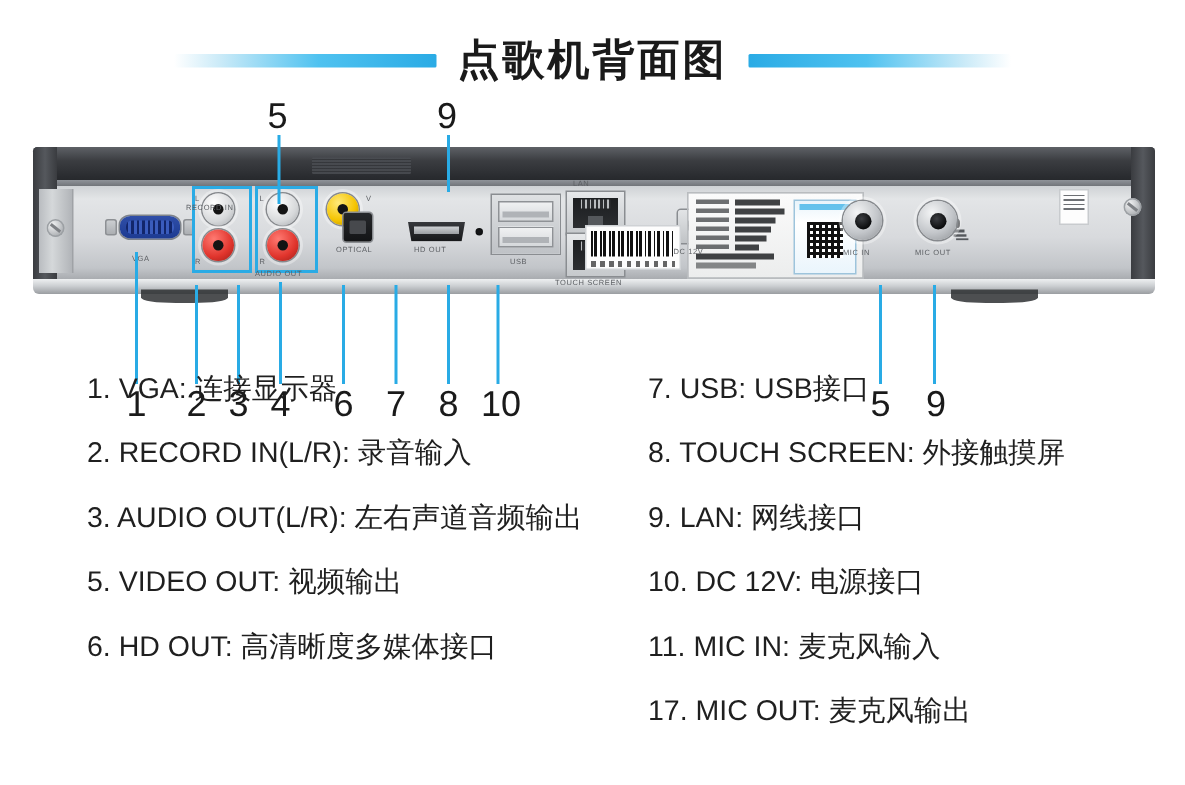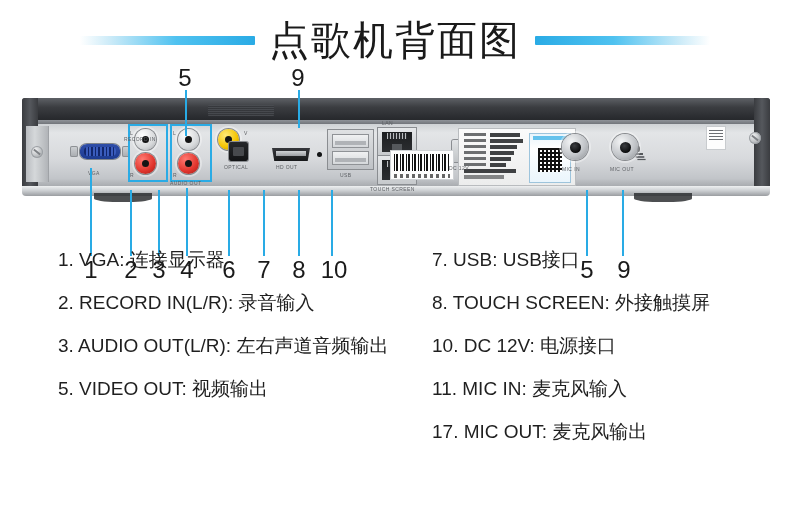--- a/index.html
+++ b/index.html
@@ -15,21 +15,21 @@
 
   
   .title-row{
     position:absolute;left:0;top:14px;width:790px;height:52px;
     display:flex;align-items:center;justify-content:center;gap:14px;
   }
   .rule{height:9px;width:175px;border-radius:1px;}
   .rule.left{background:linear-gradient(to right,rgba(41,171,226,0) 0%,rgba(41,171,226,.25) 18%,#4fc2f0 55%,#2aabe5 100%);}
   .rule.right{background:linear-gradient(to left,rgba(41,171,226,0) 0%,rgba(41,171,226,.25) 18%,#4fc2f0 55%,#2aabe5 100%);}
   .title-text{
-    font-size:40px;line-height:44px;font-weight:400;
+    font-size:28px;line-height:44px;font-weight:700;
     letter-spacing:2px;color:#1a1a1a;white-space:nowrap;
   }
 
   
   .device-area{position:absolute;left:0;top:72px;width:790px;height:170px;}
 
   .chassis{position:absolute;left:22px;top:26px;width:748px;height:98px;}
   
   .cover{
     position:absolute;left:0;top:0;width:748px;height:26px;
@@ -427,21 +427,23 @@
   <div class="callout" style="left:587px;top:186px;">5</div>
   <div class="callout" style="left:624px;top:186px;">9</div>
 </div>
 
 <div class="legend">
   <div class="legend-col left">
     <div class="legend-item">1. VGA: 连接显示器</div>
     <div class="legend-item">2. RECORD IN(L/R): 录音输入</div>
     <div class="legend-item">3. AUDIO OUT(L/R): 左右声道音频输出</div>
     <div class="legend-item">5. VIDEO OUT: 视频输出</div>
+    <div class="legend-item">6. HD OUT: 高清晰度多媒体接口</div>
   </div>
   <div class="legend-col right">
     <div class="legend-item">7. USB: USB接口</div>
     <div class="legend-item">8. TOUCH SCREEN: 外接触摸屏</div>
+    <div class="legend-item">9. LAN: 网线接口</div>
     <div class="legend-item">10. DC 12V: 电源接口</div>
     <div class="legend-item">11. MIC IN: 麦克风输入</div>
     <div class="legend-item">17. MIC OUT: 麦克风输出</div>
   </div>
 </div>
 
 </body></html>

